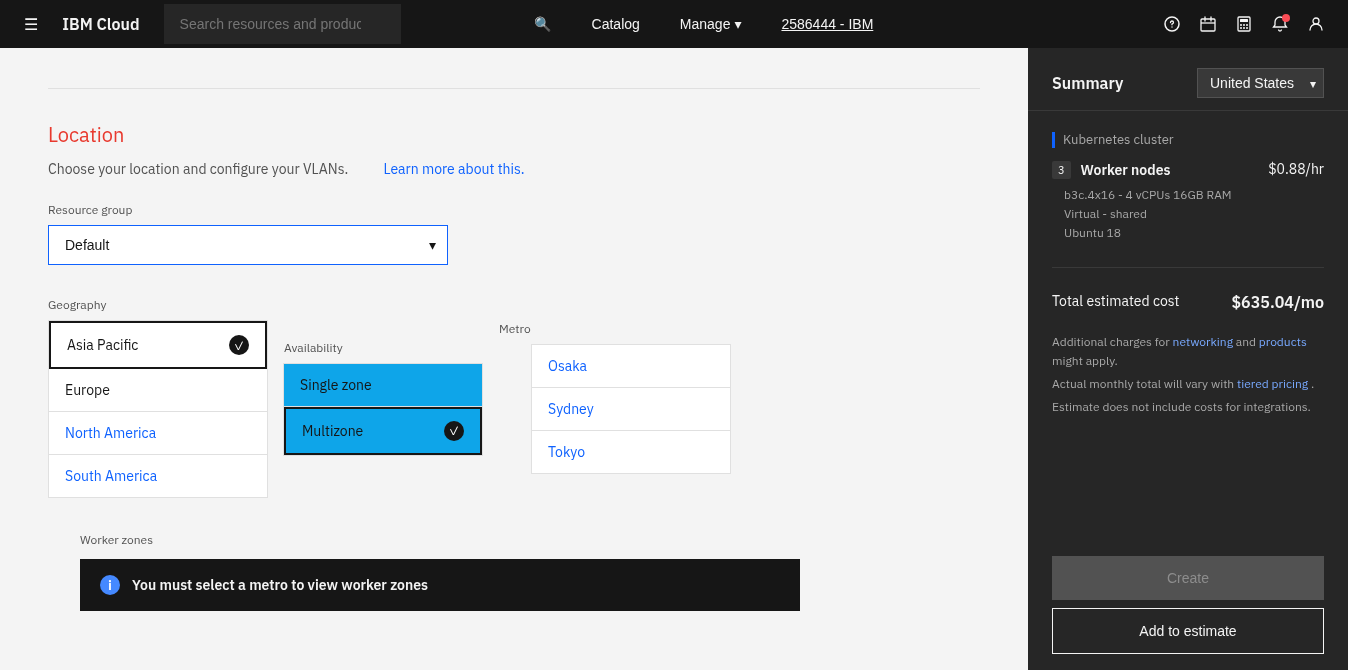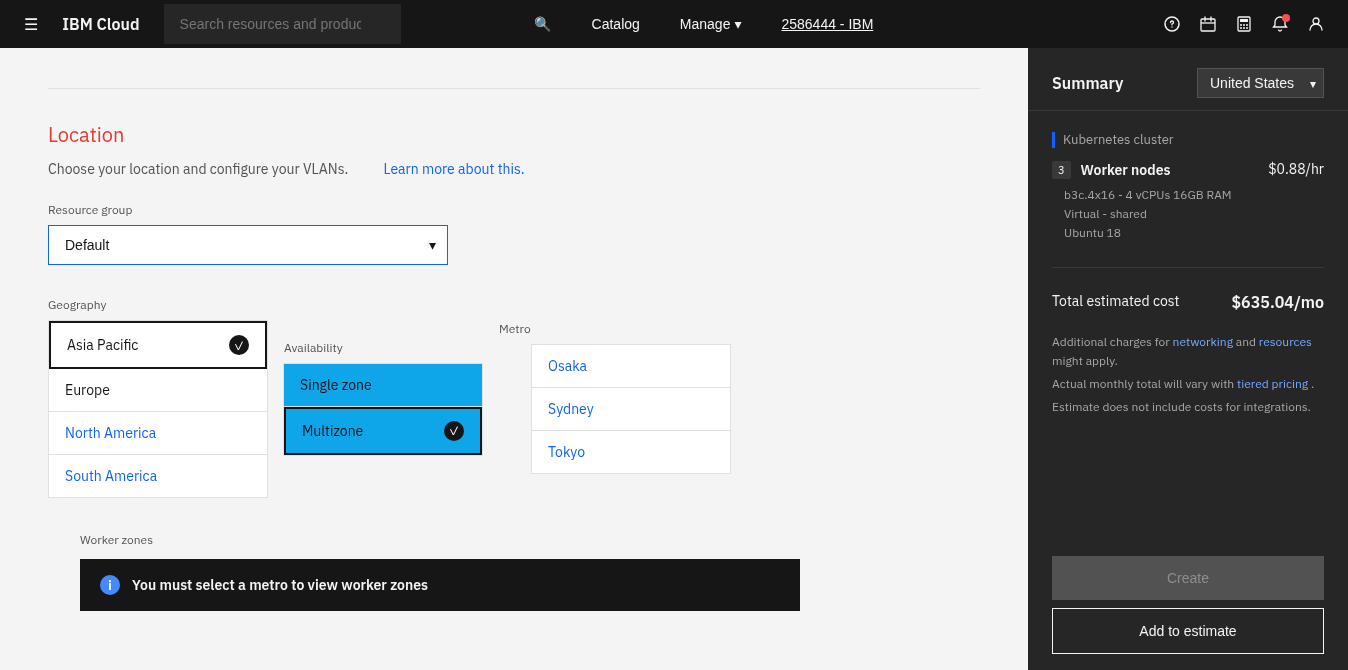--- a/index.html
+++ b/index.html
@@ -411,21 +411,21 @@
 
       <div class="rp-total-row">
         <span class="rp-total-label">Total estimated cost</span>
         <span class="rp-total-price">$635.04/mo</span>
       </div>
 
       <p class="rp-disclaimer">
         <span>Additional charges for</span>
         <a href="#" style="color:#78a9ff;">networking</a>
         <span>and</span>
-        <a href="#" style="color:#78a9ff;">resources</a>
+        <a href="#" style="color:#78a9ff;">products</a>
         <span> </span>
         <span>might apply.</span>
       </p>
       <p class="rp-disclaimer">
         <span>Actual monthly total will vary with</span>
         <a href="#" style="color:#78a9ff;">tiered pricing</a>
         <span>.</span>
       </p>
       <p class="rp-disclaimer">
         <span>Estimate does not include costs for integrations.</span>

